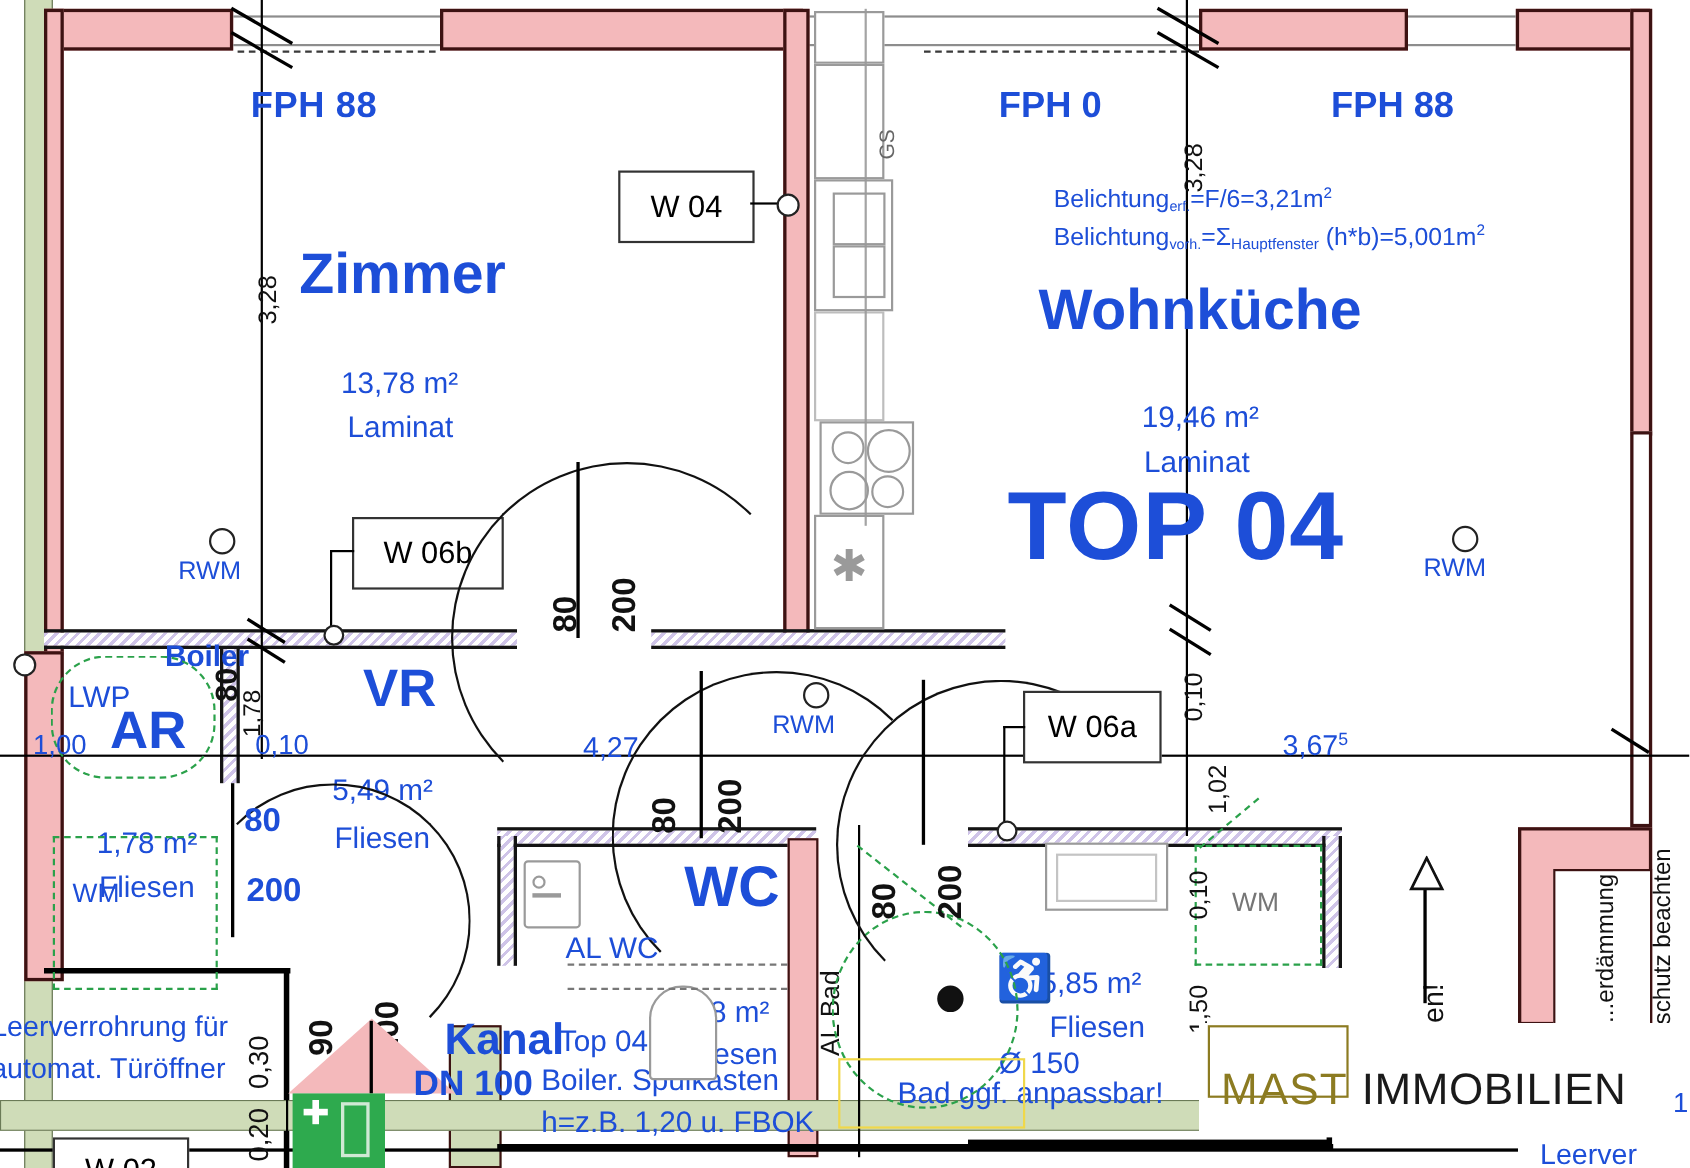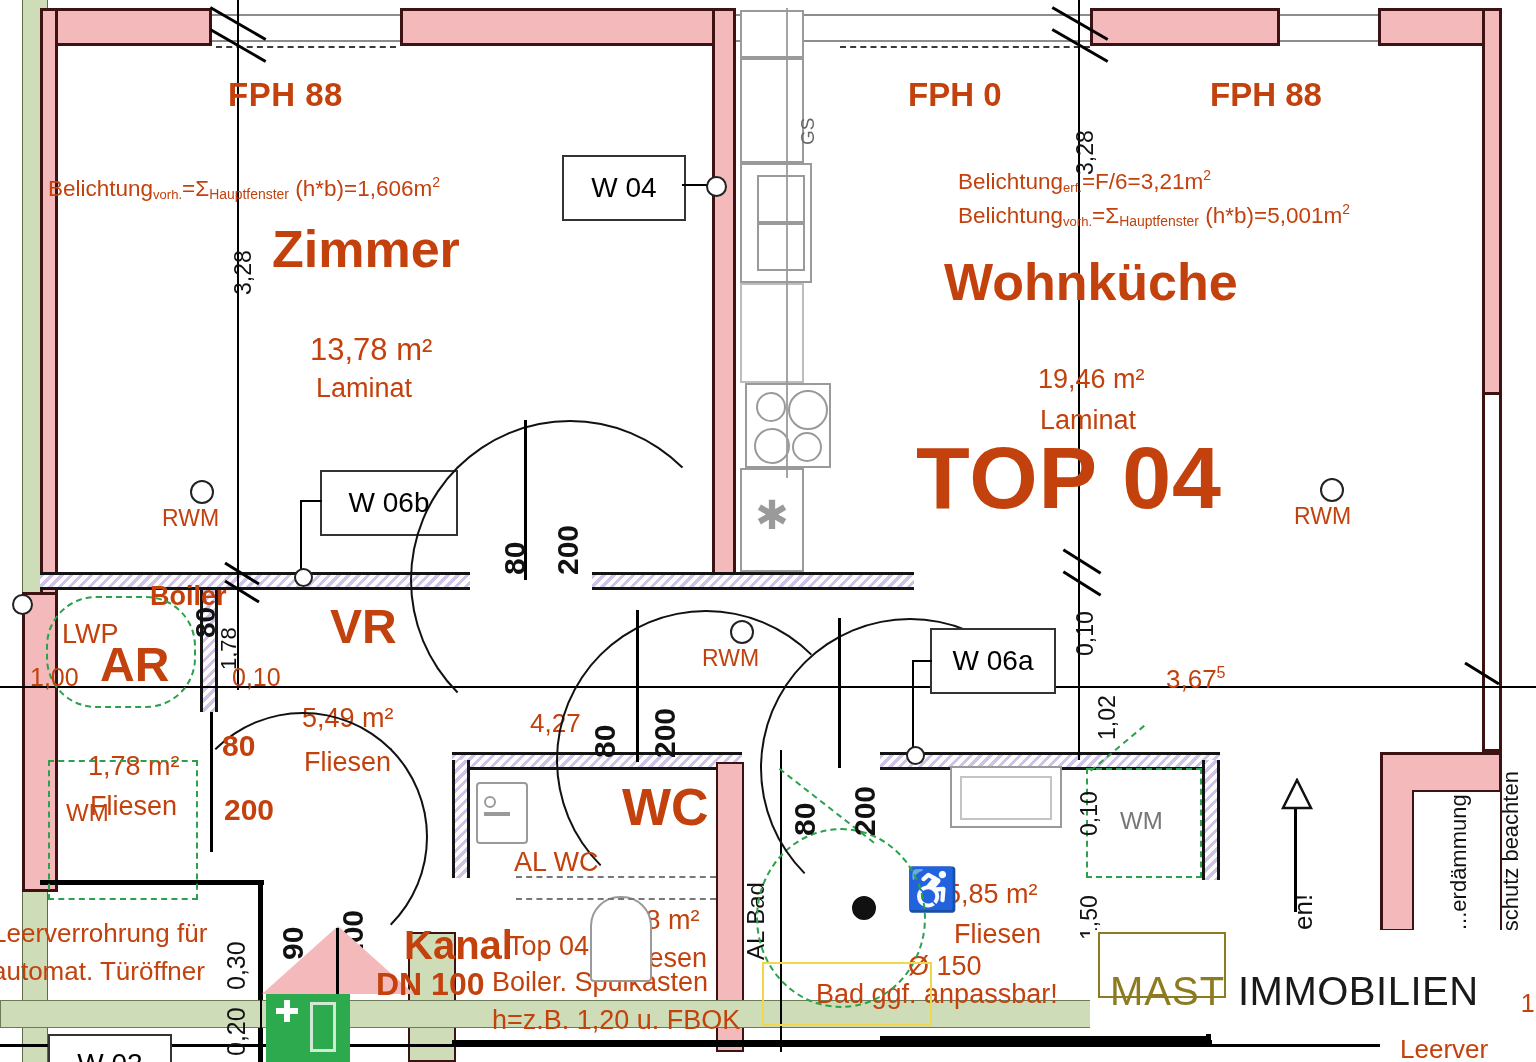--- a/index.html
+++ b/index.html
@@ -10,21 +10,21 @@
   .ins{position:absolute;background:#cfdcb8;border-left:1px solid #5d6b4a;border-right:1px solid #5d6b4a;box-sizing:border-box;}
   .iwall{position:absolute;background:repeating-linear-gradient(135deg,#cfc4e8 0 3px,#ffffff 3px 7px);
          border-top:3px solid #141414;border-bottom:3px solid #141414;box-sizing:border-box;}
   .iwallv{position:absolute;background:repeating-linear-gradient(135deg,#cfc4e8 0 3px,#ffffff 3px 7px);
          border-left:3px solid #141414;border-right:3px solid #141414;box-sizing:border-box;}
   .line{position:absolute;background:#000;}
   .lineg{position:absolute;background:#8d8d8d;}
   .dash{position:absolute;border-top:2px dashed #3a3a3a;}
   .grn{color:#13a03a;}
   .orng{color:#c98a18;}
-  .txt{position:absolute;color:#c2410c;white-space:nowrap;line-height:1.05;}
+  .txt{position:absolute;color:#1d4ed8;white-space:nowrap;line-height:1.05;}
   .vtxt{position:absolute;color:#111;white-space:nowrap;transform-origin:0 0;transform:rotate(-90deg);line-height:1;}
   .roomname{font-weight:bold;}
   .box{position:absolute;border:2px solid #333;background:#fff;display:flex;align-items:center;justify-content:center;}
   .circ{position:absolute;border:2px solid #222;border-radius:50%;background:#fff;}
   .fix{position:absolute;border:2px solid #9a9a9a;background:#fff;box-sizing:border-box;}
   .fixr{position:absolute;border:2px solid #9a9a9a;background:#fff;box-sizing:border-box;border-radius:4px;}
   .arcdoor{position:absolute;border:2.5px solid #111;border-radius:50%;background:transparent;box-sizing:border-box;}
   .gdash{position:absolute;border:2px dashed #2aa14a;box-sizing:border-box;}
   .gdashln{position:absolute;border-top:2px dashed #2aa14a;}
   .ydash{position:absolute;border:2px solid #f0d84a;box-sizing:border-box;}
@@ -92,26 +92,23 @@
   <div class="line" style="left:1048px;top:22px;width:64px;height:3px;transform:rotate(30deg);"></div>
   <div class="line" style="left:1048px;top:44px;width:64px;height:3px;transform:rotate(30deg);"></div>
   <div class="line" style="left:222px;top:572px;width:40px;height:3px;transform:rotate(32deg);"></div>
   <div class="line" style="left:222px;top:590px;width:40px;height:3px;transform:rotate(32deg);"></div>
   <div class="line" style="left:1060px;top:560px;width:44px;height:3px;transform:rotate(32deg);"></div>
   <div class="line" style="left:1060px;top:582px;width:44px;height:3px;transform:rotate(32deg);"></div>
   <div class="line" style="left:1462px;top:672px;width:40px;height:3px;transform:rotate(32deg);"></div>
 
   <div class="txt" style="left:228px;top:78px;font-size:33px;font-weight:bold;letter-spacing:.5px;">FPH 88</div>
 
-  <div class="txt" style="left:48px;top:175px;font-size:22.5px;">
-    <span>Belichtung</span><sub>vorh.</sub><span>=Σ</span><sub style="font-size:.62em">Hauptfenster</sub><span> (h*b)=1,606m</span><sup>2</sup>
-  </div>
 
   <div class="txt roomname" style="left:272px;top:222px;font-size:52px;">Zimmer</div>
-  <div class="txt" style="left:310px;top:334px;font-size:31px;"><span>13,78 m²</span></div>
+  <div class="txt" style="left:310px;top:334px;font-size:27px;"><span>13,78 m²</span></div>
   <div class="txt" style="left:316px;top:374px;font-size:27px;">Laminat</div>
 
   <div class="vtxt" style="left:232px;top:295px;font-size:23px;">3,28</div>
 
   <div class="circ" style="left:190px;top:480px;width:20px;height:20px;"></div>
   <div class="txt" style="left:162px;top:506px;font-size:23px;">RWM</div>
 
   <div class="box" style="left:562px;top:155px;width:120px;height:62px;">
     <span style="font-size:28px;">W 04</span>
   </div>
@@ -162,21 +159,21 @@
   <div class="circ" style="left:788px;top:390px;width:36px;height:36px;border-color:#9a9a9a;"></div>
   <div class="circ" style="left:754px;top:428px;width:32px;height:32px;border-color:#9a9a9a;"></div>
   <div class="circ" style="left:792px;top:432px;width:26px;height:26px;border-color:#9a9a9a;"></div>
   <div class="fix" style="left:740px;top:468px;width:64px;height:104px;"></div>
   <div class="txt" style="left:772px;top:494px;font-size:40px;color:#9a9a9a;transform:translate(-50%,0);">✱</div>
   <div class="line" style="left:786px;top:8px;width:2px;height:470px;background:#9a9a9a;opacity:.9;"></div>
 
   <div class="txt roomname" style="left:330px;top:602px;font-size:48px;">VR</div>
   <div class="txt" style="left:302px;top:704px;font-size:27px;"><span>5,49 m²</span></div>
   <div class="txt" style="left:304px;top:748px;font-size:27px;">Fliesen</div>
-  <div class="txt" style="left:530px;top:666px;font-size:26px;margin-top:44px;">4,27</div>
+  <div class="txt" style="left:530px;top:666px;font-size:26px;">4,27</div>
   <div class="txt" style="left:232px;top:664px;font-size:25px;">0,10</div>
 
   <div class="circ" style="left:730px;top:620px;width:20px;height:20px;"></div>
   <div class="txt" style="left:702px;top:646px;font-size:23px;">RWM</div>
 
   <div class="arcdoor" style="left:556px;top:610px;width:300px;height:300px;border-color:transparent;border-top-color:#111;border-left-color:#111;"></div>
   <div class="line" style="left:636px;top:610px;width:3px;height:152px;"></div>
   <div class="vtxt" style="left:590px;top:758px;font-size:30px;font-weight:bold;">80</div>
   <div class="vtxt" style="left:650px;top:758px;font-size:30px;font-weight:bold;">200</div>
 

